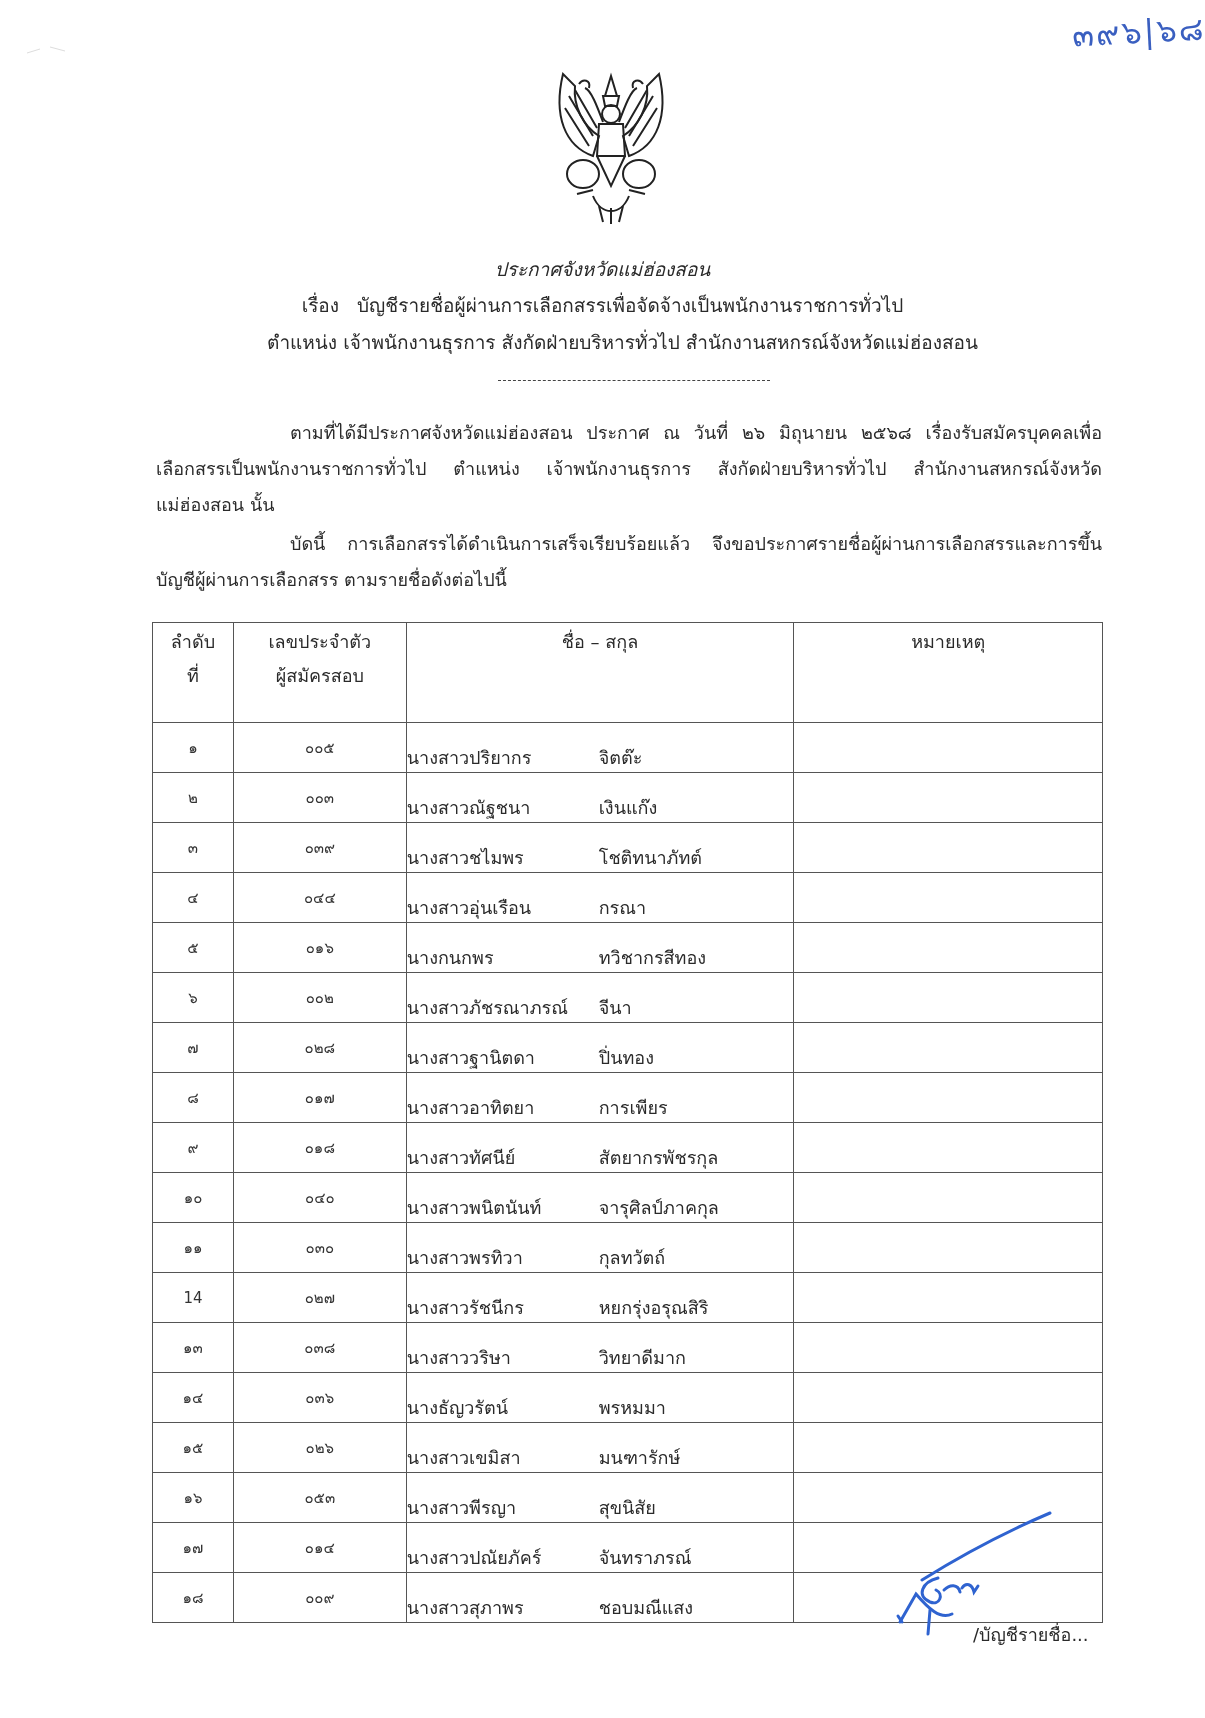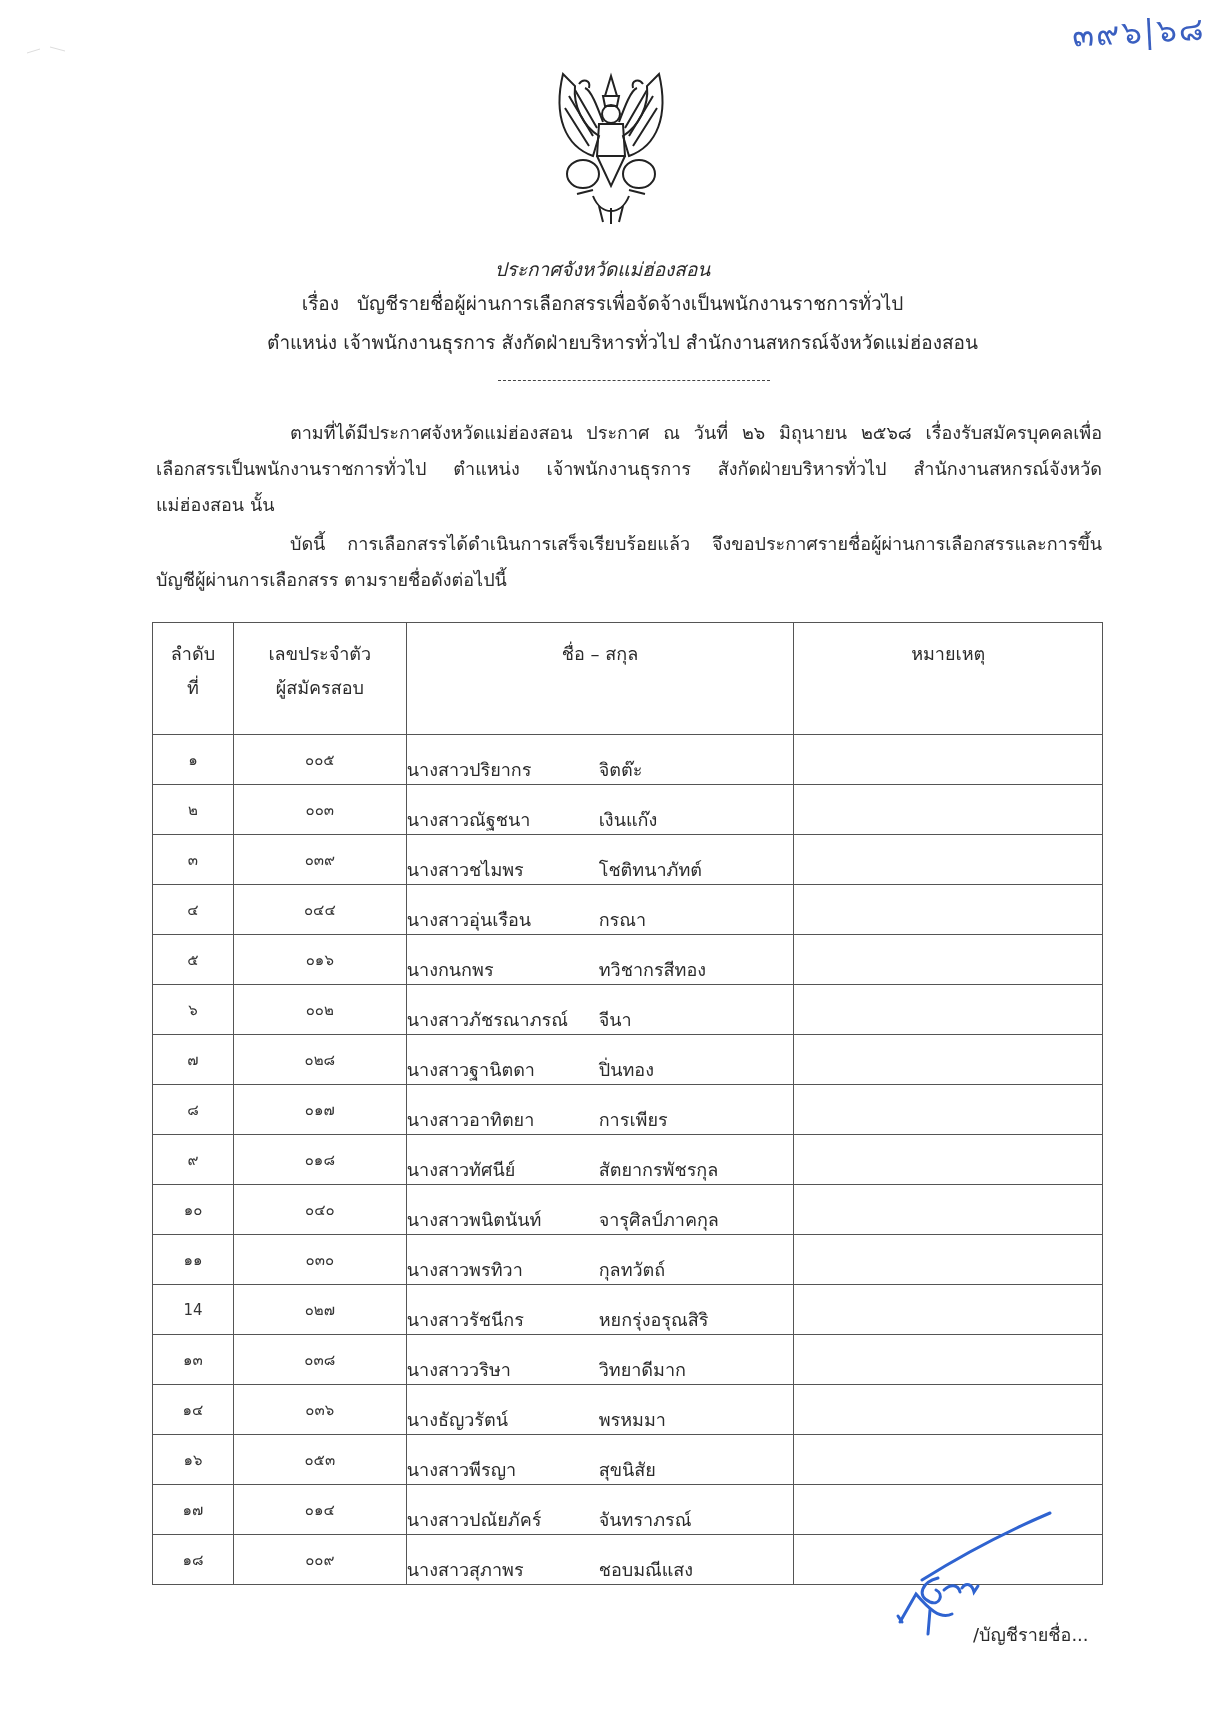--- a/index.html
+++ b/index.html
@@ -15,21 +15,21 @@
     transform: rotate(-3deg);
   }
   .emblem {
     position: absolute; left: 553px; top: 66px; width: 116px; height: 160px;
   }
   .heading {
     position: absolute; left: 0; width: 1205px; text-align: center;
     font-size: 19px; line-height: 34px;
   }
   .heading .line1 { top: 252px; position: absolute; width: 100%; font-style: italic; }
-  .heading .line2 { top: 288px; position: absolute; width: 100%; font-family: Liberation Mono, monospace; }
+  .heading .line2 { top: 288px; position: absolute; width: 100%; }
   .heading .line3 { top: 325px; position: absolute; width: 100%; margin-left: 20px; }
   .heading .subject-label { margin-right: 18px; }
   .divider {
     position: absolute; left: 498px; top: 380px; width: 272px;
     border-top: 1px dashed #444;
   }
   .para {
     position: absolute; left: 156px; width: 946px;
     font-size: 18px; line-height: 36px; text-align: justify;
   }
@@ -40,21 +40,21 @@
     position: absolute; left: 152px; top: 622px;
     width: 951px; border-collapse: collapse;
     font-size: 18px;
   }
   table.roster th, table.roster td {
     border: 1.5px solid #555;
     padding: 0;
   }
   table.roster th {
     font-weight: normal; height: 97px; vertical-align: top;
-    text-align: center; line-height: 34px; padding-top: 14px;
+    text-align: center; line-height: 34px; padding-top: 2px;
   }
   table.roster td { height: 44px; vertical-align: middle; }
   col.c-no { width: 81px; }
   col.c-id { width: 173px; }
   col.c-name { width: 388px; }
   col.c-remark { width: 309px; }
   td.no, td.id { text-align: center; font-size: 15px; color: #333; }
   td.name { padding-left: 12px; }
   td.name .first { display: inline-block; width: 192px; }
   td.name .last { display: inline-block; margin-top: 20px; }
@@ -225,20 +225,26 @@
         <td class="name"><span class="first">นางสาววริษา</span><span class="last">วิทยาดีมาก</span></td>
         <td class="remark"></td>
       </tr>
       <tr>
         <td class="no">๑๔</td>
         <td class="id">๐๓๖</td>
         <td class="name"><span class="first">นางธัญวรัตน์</span><span class="last">พรหมมา</span></td>
         <td class="remark"></td>
       </tr>
       <tr>
+        <td class="no">๑๕</td>
+        <td class="id">๐๒๖</td>
+        <td class="name"><span class="first">นางสาวเขมิสา</span><span class="last">มนฑารักษ์</span></td>
+        <td class="remark"></td>
+      </tr>
+      <tr>
         <td class="no">๑๖</td>
         <td class="id">๐๕๓</td>
         <td class="name"><span class="first">นางสาวพีรญา</span><span class="last">สุขนิสัย</span></td>
         <td class="remark"></td>
       </tr>
       <tr>
         <td class="no">๑๗</td>
         <td class="id">๐๑๔</td>
         <td class="name"><span class="first">นางสาวปณัยภัคร์</span><span class="last">จันทราภรณ์</span></td>
         <td class="remark"></td>

